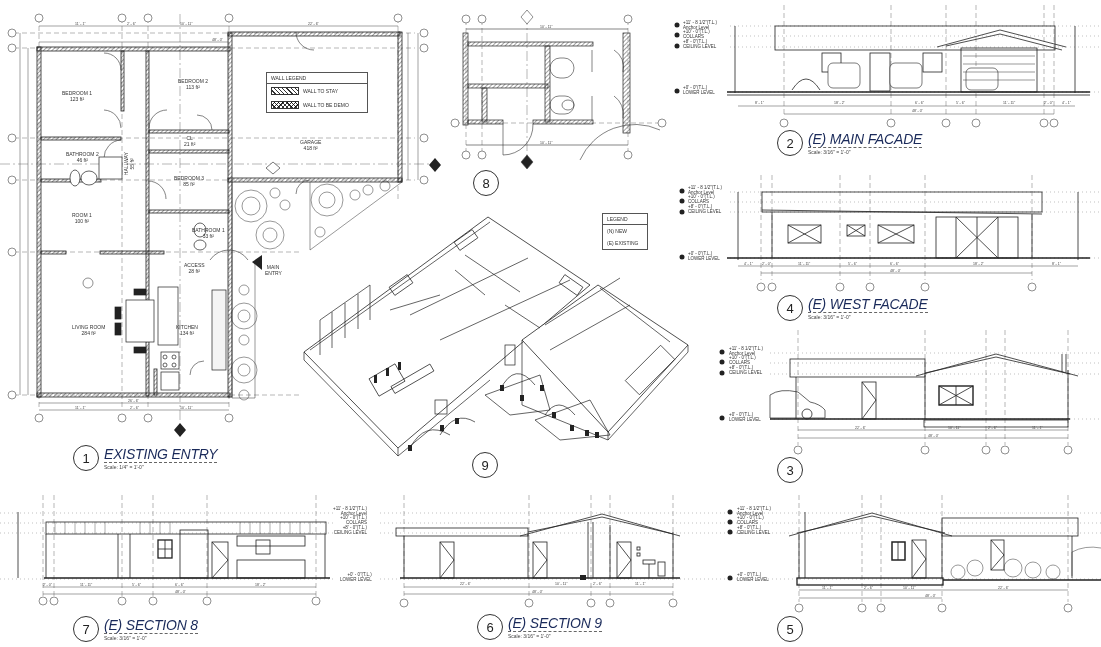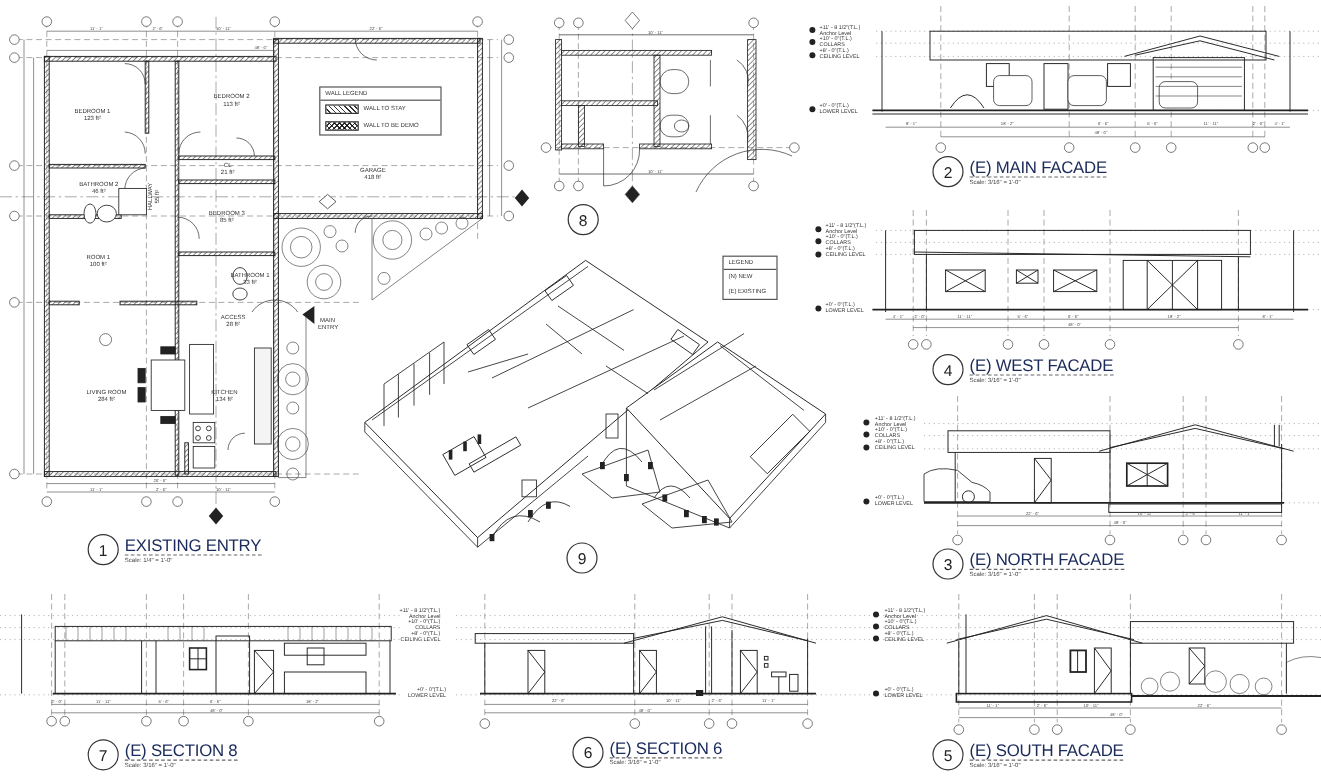--- a/index.html
+++ b/index.html
@@ -2,21 +2,21 @@
 <html><head>
 <meta charset="utf-8">
 <style>
   html,body{margin:0;padding:0;background:#fff;}
   body{width:1101px;height:647px;position:relative;overflow:hidden;font-family:"Liberation Sans",sans-serif;color:#222;}
   .abs{position:absolute;}
   svg{position:absolute;left:0;top:0;}
   .title-block{position:absolute;display:flex;align-items:center;}
   .bubble{width:24px;height:24px;border:1px solid #333;border-radius:50%;display:flex;align-items:center;justify-content:center;font-size:13px;color:#222;background:#fff;}
   .ttext{margin-left:5px;line-height:1;}
-  .tname{font-size:14px;color:#1a2a5a;border-bottom:1px dashed #666;padding-bottom:1px;letter-spacing:-0.2px;}
+  .tname{font-size:14px;color:#1a2a5a;border-bottom:1px dashed #666;padding-bottom:1px;letter-spacing:-0.2px;font-style:italic;}
   .tscale{font-size:5px;color:#444;margin-top:2px;}
   .rlabel{position:absolute;font-size:5px;color:#333;text-align:center;line-height:1.15;white-space:nowrap;}
   .lvl{position:absolute;font-size:4.5px;color:#333;line-height:1.05;white-space:nowrap;}
   .legend{position:absolute;border:1px solid #555;background:#fff;font-size:5px;color:#333;}
   .legend .lh{border-bottom:1px solid #555;padding:2px 4px;}
   .legend .li{padding:3px 4px;display:flex;align-items:center;gap:4px;}
   .sw{display:inline-block;width:26px;height:6px;border:1px solid #333;}
   .sw.stay{background:repeating-linear-gradient(45deg,#fff 0 2px,#333 2px 3px);}
   .sw.demo{background:repeating-linear-gradient(45deg,#fff 0 2px,#333 2px 3px),repeating-linear-gradient(-45deg,#fff 0 2px,#333 2px 3px);background-blend-mode:multiply;}
   .dim{position:absolute;font-size:3.5px;color:#444;}
@@ -545,24 +545,20 @@
       <div>+0' - 0"(T.L.)</div>
       <div>LOWER LEVEL</div>
     </div>
   <div class="dim" style="left:185px;top:96px;">22' - 6"</div>
   <div class="dim" style="left:278px;top:96px;">10' - 11"</div>
   <div class="dim" style="left:318px;top:96px;">2' - 6"</div>
   <div class="dim" style="left:362px;top:96px;">11' - 1"</div>
   <div class="dim" style="left:258px;top:104px;">48' - 0"</div>
   <div class="title-block" style="left:107px;top:127px;">
     <div class="bubble">3</div>
-    <div class="ttext">
-        <div class="tname">(E) NORTH FACADE</div>
-        <div class="tscale">Scale: 3/16" = 1'-0"</div>
-      </div>
   </div>
 </div>
 
 <div class="abs" style="left:700px;top:490px;width:401px;height:157px;">
   <svg width="401" height="157">
     <g stroke="#999" stroke-width="0.6" stroke-dasharray="1,3" fill="none">
       <line x1="0" y1="23" x2="401" y2="23"></line>
         <line x1="0" y1="33" x2="401" y2="33"></line>
       <line x1="0" y1="43" x2="401" y2="43"></line>
         <line x1="0" y1="89" x2="401" y2="89"></line>
@@ -629,24 +625,20 @@
       <div>+0' - 0"(T.L.)</div>
       <div>LOWER LEVEL</div>
     </div>
   <div class="dim" style="left:122px;top:96px;">11' - 1"</div>
   <div class="dim" style="left:164px;top:96px;">2' - 6"</div>
   <div class="dim" style="left:203px;top:96px;">10' - 11"</div>
   <div class="dim" style="left:298px;top:96px;">22' - 6"</div>
   <div class="dim" style="left:225px;top:104px;">48' - 0"</div>
   <div class="title-block" style="left:77px;top:126px;">
     <div class="bubble">5</div>
-    <div class="ttext">
-        <div class="tname">(E) SOUTH FACADE</div>
-        <div class="tscale">Scale: 3/16" = 1'-0"</div>
-      </div>
   </div>
 </div>
 
 <div class="abs" style="left:0;top:490px;width:380px;height:157px;">
   <svg width="380" height="157">
     <g stroke="#999" stroke-width="0.6" stroke-dasharray="1,3" fill="none">
       <line x1="0" y1="23" x2="335" y2="23"></line>
         <line x1="0" y1="33" x2="335" y2="33"></line>
       <line x1="0" y1="43" x2="335" y2="43"></line>
         <line x1="0" y1="89" x2="335" y2="89"></line>
@@ -789,21 +781,21 @@
     </g>
   </svg>
   <div class="dim" style="left:80px;top:92px;">22' - 6"</div>
   <div class="dim" style="left:175px;top:92px;">10' - 11"</div>
   <div class="dim" style="left:213px;top:92px;">2' - 6"</div>
   <div class="dim" style="left:255px;top:92px;">11' - 1"</div>
   <div class="dim" style="left:152px;top:100px;">48' - 0"</div>
   <div class="title-block" style="left:97px;top:124px;">
     <div class="bubble">6</div>
     <div class="ttext">
-        <div class="tname">(E) SECTION 6</div>
+        <div class="tname">(E) SECTION 9</div>
         <div class="tscale">Scale: 3/16" = 1'-0"</div>
       </div>
   </div>
 </div>
 
 <div class="abs" style="left:290px;top:200px;width:400px;height:285px;">
   <svg width="400" height="285">
     <g stroke="#222" stroke-width="0.8" fill="#fff">
 
       <polygon points="14,152 198,17 300,85 108,248"></polygon>

